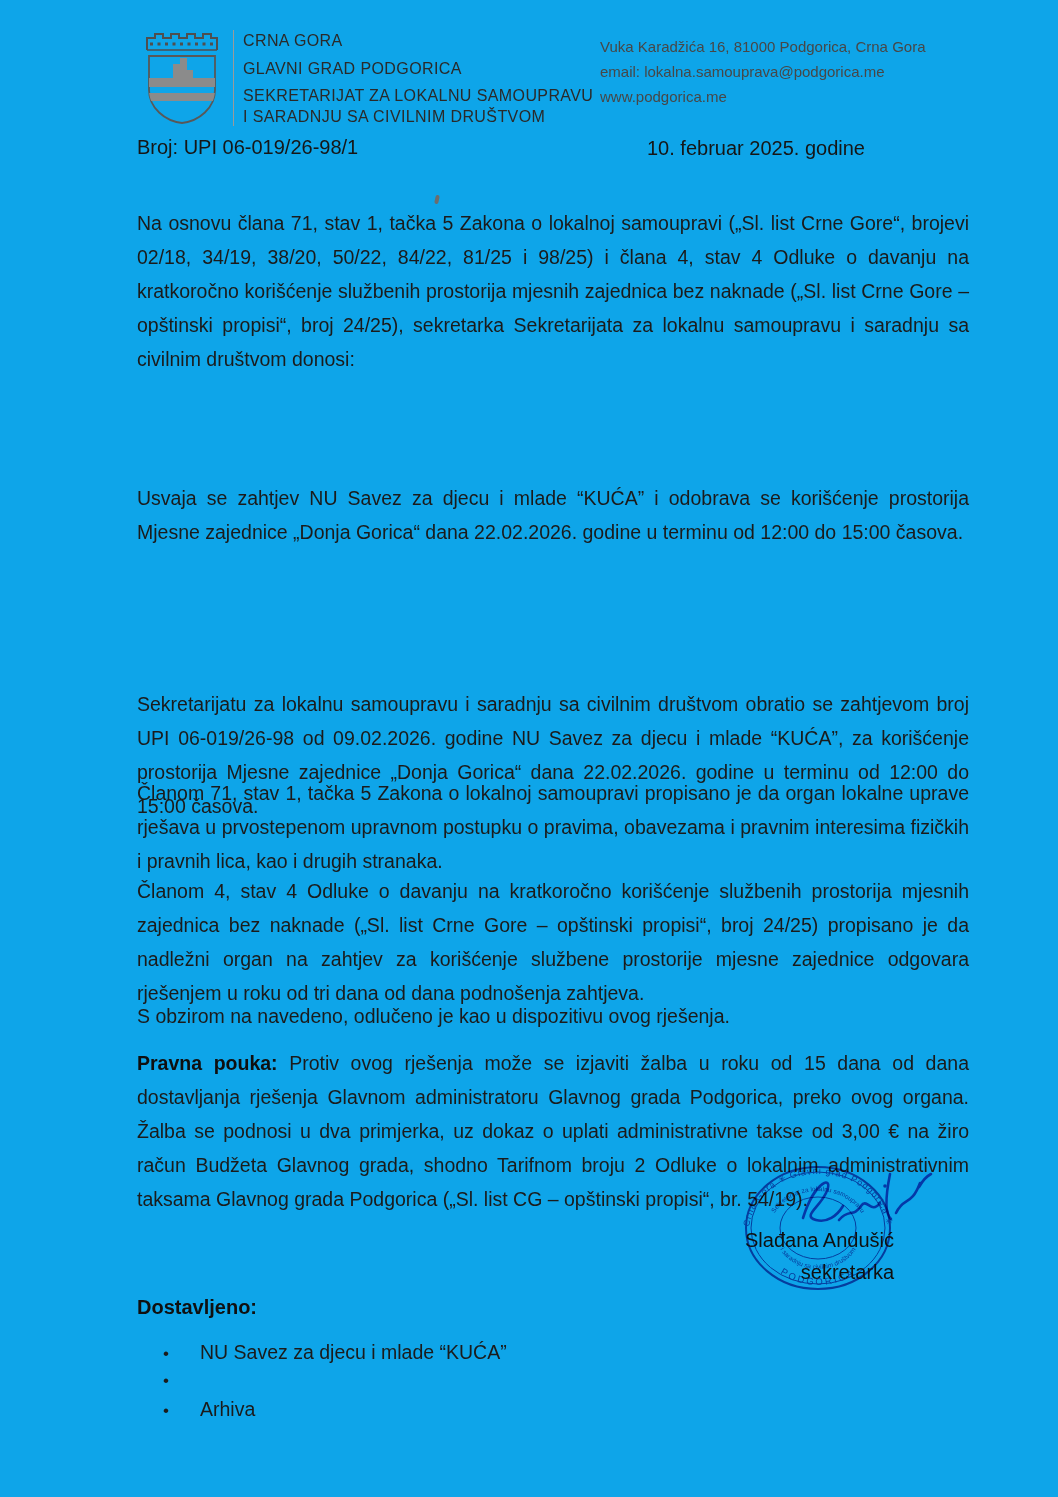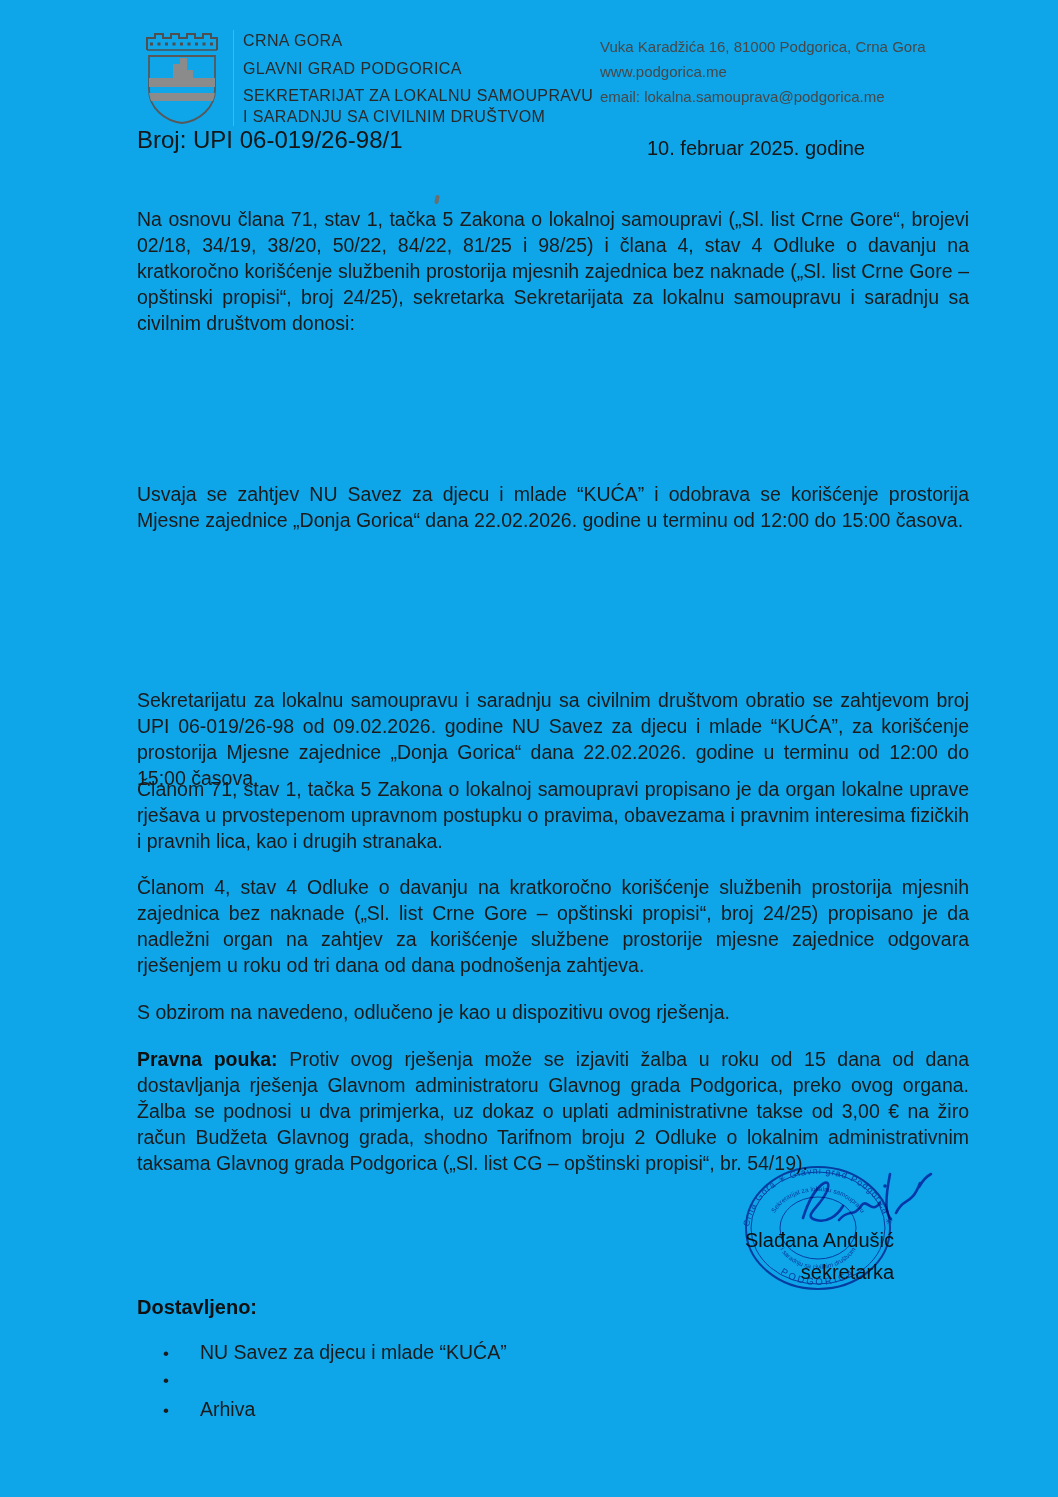--- a/index.html
+++ b/index.html
@@ -14,26 +14,26 @@
   }
   .abs{position:absolute;}
   
   .crest{left:137px;top:26px;width:88px;height:106px;}
   .hdr-divider{left:233px;top:30px;width:1px;height:96px;background:#9a9a9a;}
   .org-block{left:243px;top:32px;font-size:16px;color:#2a2a2a;letter-spacing:.4px;}
   .org-block .l1{margin-bottom:10px;}
   .org-block .l2{margin-bottom:9px;}
   .org-block .l3{margin-bottom:3px;}
   .contact-block{left:600px;top:34px;font-size:15px;line-height:25px;color:#474747;}
-  .doc-number{left:137px;top:126px;font-size:24px;color:#161616;}
+  .doc-number{left:137px;top:136px;font-size:20px;color:#161616;}
   .doc-date{left:647px;top:137px;font-size:20px;color:#161616;}
   
   .para{
     left:137px;width:832px;
-    font-size:19.5px;line-height:26px;
+    font-size:19.5px;line-height:34px;
     text-align:justify;
     color:#1b1b1b;
   }
   .center-head{
     left:137px;width:832px;
     text-align:center;font-weight:bold;font-size:20px;
     color:#111;
   }
   .p-intro{top:206px;}
   .h-rjesenje{top:409px;letter-spacing:1px;}
@@ -86,22 +86,22 @@
 
   <div class="abs org-block">
     <div class="l1">CRNA GORA</div>
     <div class="l2">GLAVNI GRAD PODGORICA</div>
     <div class="l3">SEKRETARIJAT ZA LOKALNU SAMOUPRAVU</div>
     <div class="l4">I SARADNJU SA CIVILNIM DRUŠTVOM</div>
   </div>
 
   <div class="abs contact-block">
     <div>Vuka Karadžića 16, 81000 Podgorica, Crna Gora</div>
+    <div>email: lokalna.samouprava@podgorica.me</div>
     <div>www.podgorica.me</div>
-    <div>email: lokalna.samouprava@podgorica.me</div>
   </div>
 
   <div class="abs doc-number">Broj: UPI 06-019/26-98/1</div>
   <div class="abs doc-date">10. februar 2025. godine</div>
 
   <div class="abs artifact"></div>
 
   <div class="abs para p-intro">Na osnovu člana 71, stav 1, tačka 5 Zakona o lokalnoj samoupravi („Sl. list Crne Gore“, brojevi 02/18, 34/19, 38/20, 50/22, 84/22, 81/25 i 98/25) i člana 4, stav 4 Odluke o davanju na kratkoročno korišćenje službenih prostorija mjesnih zajednica bez naknade („Sl. list Crne Gore – opštinski propisi“, broj 24/25), sekretarka Sekretarijata za lokalnu samoupravu i saradnju sa civilnim društvom donosi:</div>
 
 

